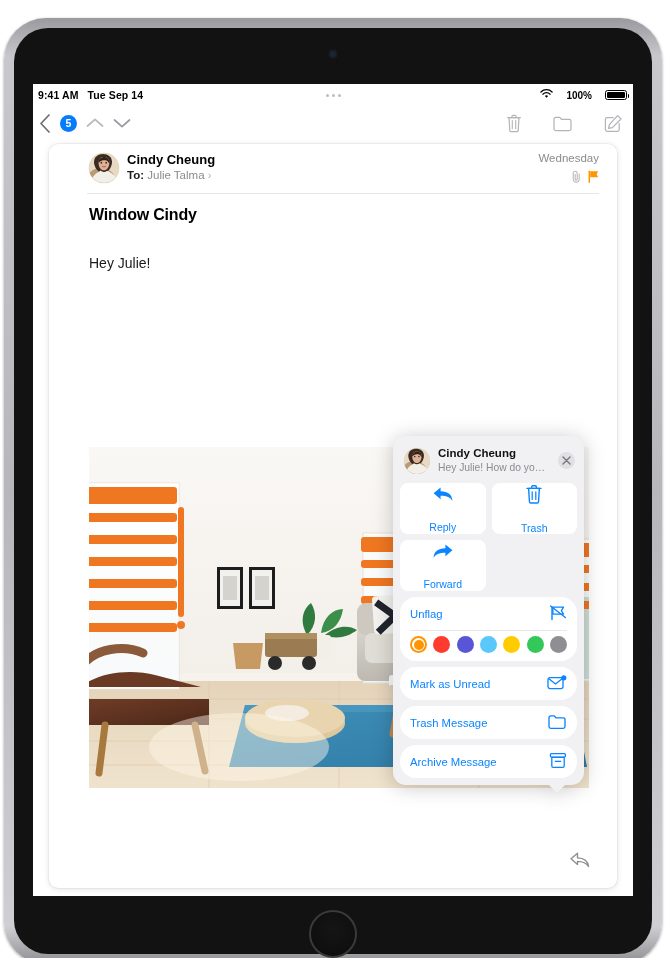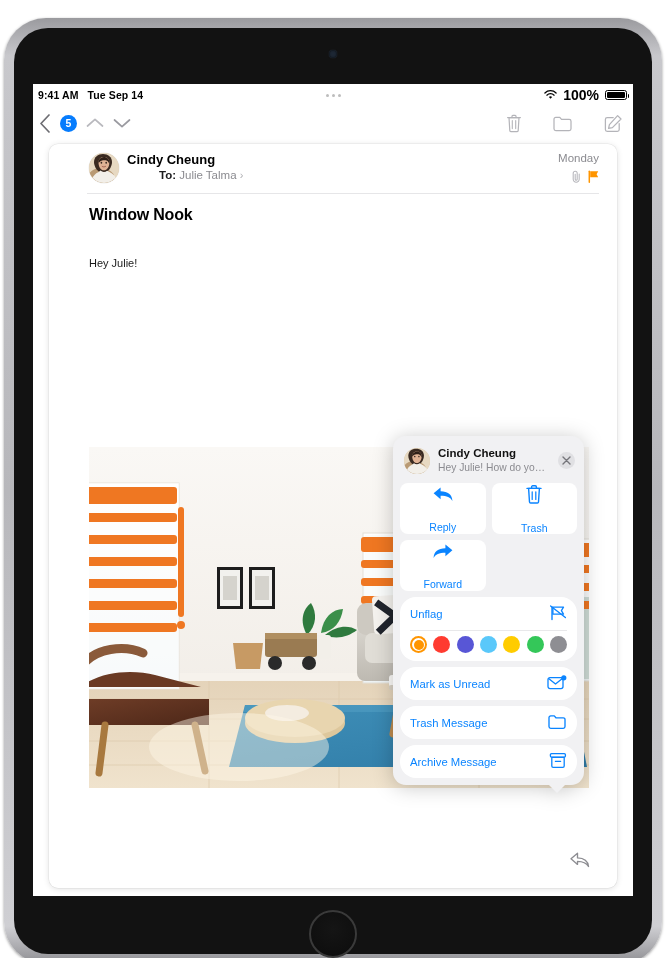--- a/index.html
+++ b/index.html
@@ -25,22 +25,22 @@
   #screen{position:absolute;left:33px;top:72px;width:600px;height:812px;
           background:#ffffff;overflow:hidden;}
 
   
   .statusbar{position:absolute;left:0;top:0;width:600px;height:22px;
              display:flex;align-items:center;background:#fff;}
   .sb-left{position:absolute;left:5px;display:flex;align-items:center;gap:9px;
            font-size:10.5px;font-weight:bold;color:#000;letter-spacing:.1px;}
   .sb-center{position:absolute;left:0;width:600px;display:flex;justify-content:center;gap:3px;}
   .sb-dot{width:3px;height:3px;border-radius:50%;background:#bdbdbd;}
-  .sb-right{position:absolute;right:6px;display:flex;align-items:center;gap:6px;
-            font-size:14px;font-weight:bold;color:#000;}
+  .sb-right{position:absolute;right:6px;display:flex;align-items:center;gap:13px;
+            font-size:10px;font-weight:bold;color:#000;}
   .batt{width:22px;height:10px;border:1px solid #000;border-radius:2.5px;
         position:relative;box-sizing:border-box;padding:1px;}
   .batt::after{content:"";position:absolute;right:-3px;top:3px;width:1.5px;height:4px;
                background:#000;border-radius:0 1px 1px 0;}
   .batt i{display:block;height:100%;background:#000;border-radius:1px;}
 
   
   .toolbar{position:absolute;left:0;top:22px;width:600px;height:34px;background:#fff;}
   .tb-left{position:absolute;left:6px;top:0;height:34px;display:flex;align-items:center;gap:9px;}
   .tb-right{position:absolute;right:10px;top:0;height:34px;display:flex;align-items:center;gap:31px;}
@@ -49,30 +49,30 @@
   .icon-btn{display:flex;align-items:center;justify-content:center;}
 
   
   .mailcard{position:absolute;left:16px;top:60px;width:568px;height:744px;
             background:#fff;border-radius:9px;overflow:hidden;
             box-shadow:0 0 0 .5px rgba(0,0,0,.07),0 1px 6px rgba(0,0,0,.12);}
   .mail-head{position:absolute;left:0;top:0;width:568px;height:49px;}
   .avatar{position:absolute;left:40px;top:9px;width:30px;height:30px;border-radius:50%;
           overflow:hidden;background:#d9c6a8;box-shadow:0 0 0 .5px rgba(0,0,0,.08);}
   .hd-name{position:absolute;left:78px;top:8px;font-size:13px;font-weight:bold;color:#000;}
-  .hd-to{position:absolute;left:78px;top:25px;font-size:11.5px;color:#8b8b90;margin-left:32px;}
+  .hd-to{position:absolute;left:78px;top:25px;font-size:11.5px;color:#8b8b90;}
   .hd-to b{color:#1c1c1e;font-weight:bold;}
   .hd-to .chev{color:#b0b0b4;font-size:11px;}
   .hd-date{position:absolute;right:18px;top:8px;font-size:11.5px;color:#8b8b90;}
   .hd-flags{position:absolute;right:18px;top:25px;display:flex;gap:7px;align-items:center;}
   .divider{position:absolute;left:38px;top:49px;width:512px;height:1px;background:#e6e6e8;}
 
   .subject{position:absolute;left:40px;top:62px;font-size:16px;font-weight:bold;color:#000;
            letter-spacing:-.2px;}
-  .body-p{position:absolute;left:40px;font-size:11px;color:#1a1a1a;line-height:19px;
+  .body-p{position:absolute;left:40px;font-size:14px;color:#1a1a1a;line-height:19px;
           width:508px;}
 
   
   .photo{position:absolute;left:40px;top:303px;width:500px;height:341px;overflow:hidden;
          background:#efeae4;}
   .photo svg{display:block;}
 
   
   .fab-reply{position:absolute;right:20px;bottom:14px;width:34px;height:30px;
              display:flex;align-items:center;justify-content:center;}
@@ -201,38 +201,38 @@
             <path d="M13.2 13.4c.9.7 2.4.7 3.4 0" stroke="#9c5b4c" stroke-width=".9" fill="none" stroke-linecap="round"></path>
             <path d="M11.5 17.6c1.8 1.7 4.8 1.7 6.6.1l2.4 1.3c3.6 1.6 6 4.4 7.3 8.2l.4 2.8H2l.5-3c1.3-3.8 3.7-6.5 7.2-8z" fill="#f2efe9"></path>
           </svg>
         </div>
         <div class="hd-name">Cindy Cheung</div>
         <div class="hd-to">
           <b>To:</b>
           <span>Julie Talma</span>
           <span class="chev">›</span>
         </div>
-        <div class="hd-date">Monday</div>
+        <div class="hd-date">Wednesday</div>
         <div class="hd-flags">
           <span>
             <svg width="9" height="13" viewBox="0 0 9 13">
               <path d="M7.2 4.1v5.2a3 3 0 0 1-6 0V3.2a2 2 0 0 1 4 0v6a1 1 0 0 1-2 0V4.2" stroke="#b6b6bb" stroke-width="1.05" fill="none" stroke-linecap="round"></path>
             </svg>
           </span>
           <span>
             <svg width="11" height="13" viewBox="0 0 11 13">
               <path d="M1.3 1.2v11" stroke="#FF9500" stroke-width="1.5" stroke-linecap="round"></path>
               <path d="M2.2 1.3h8l-1.6 3 1.6 3h-8z" fill="#FF9500"></path>
             </svg>
           </span>
         </div>
       </div>
       <div class="divider"></div>
 
-      <div class="subject">Window Nook</div>
+      <div class="subject">Window Cindy</div>
       <div class="body-p" style="top:110px">Hey Julie!</div>
 
       <div class="photo">
         <svg width="500" height="341" viewBox="0 0 500 341">
           <defs>
             <linearGradient id="wall" x1="0" y1="0" x2="0" y2="1">
               <stop offset="0" stop-color="#faf8f5"></stop>
                 <stop offset="1" stop-color="#efeae3"></stop>
             </linearGradient>
             <linearGradient id="floor" x1="0" y1="0" x2="0" y2="1">

